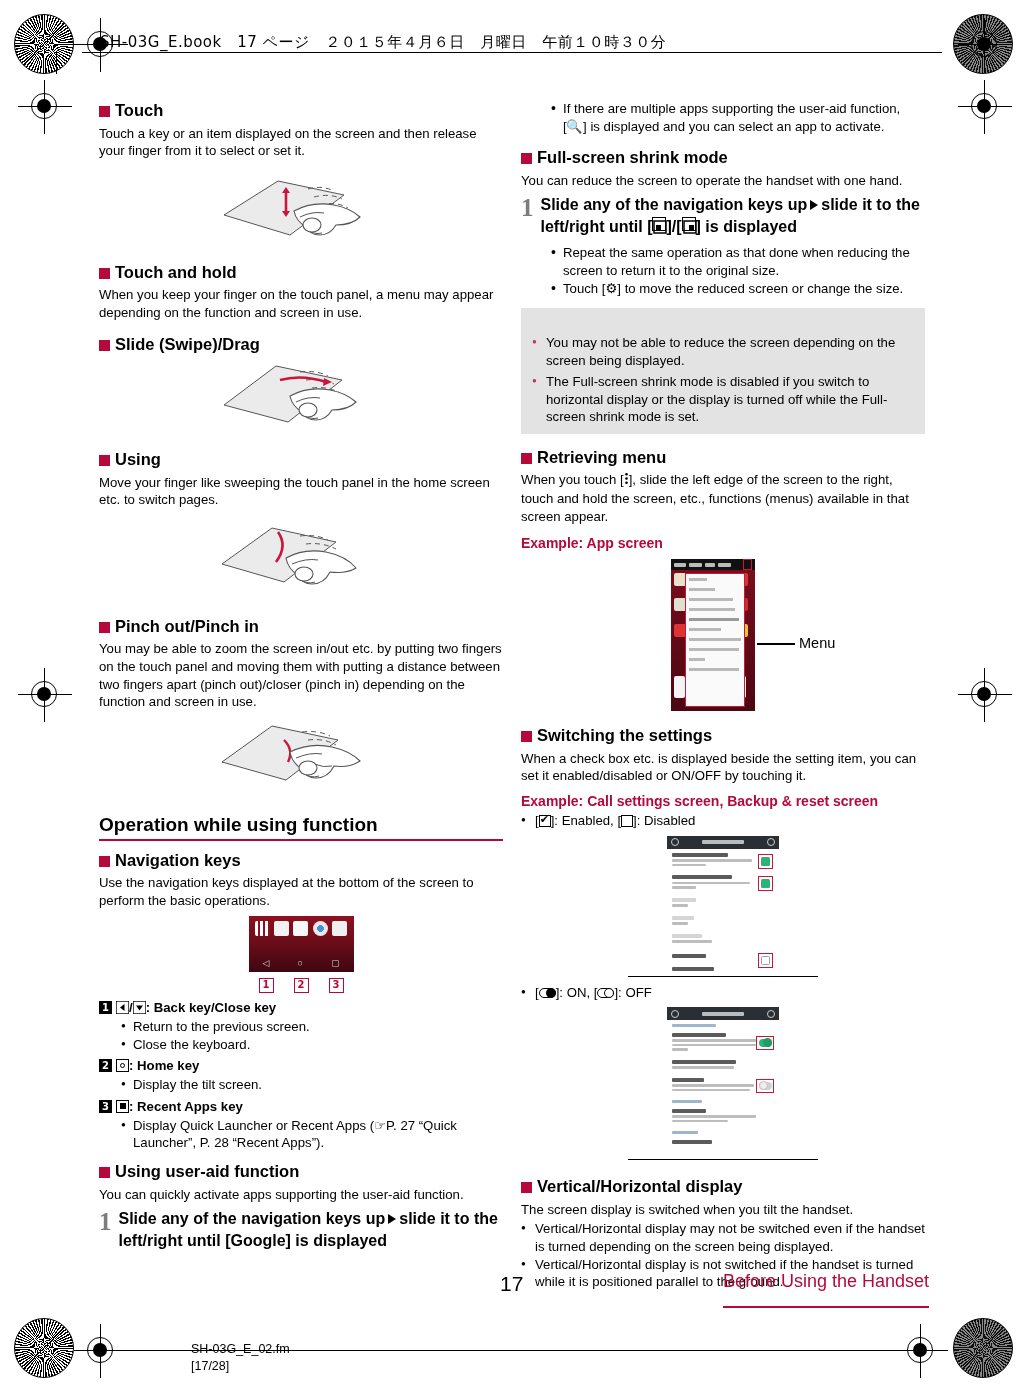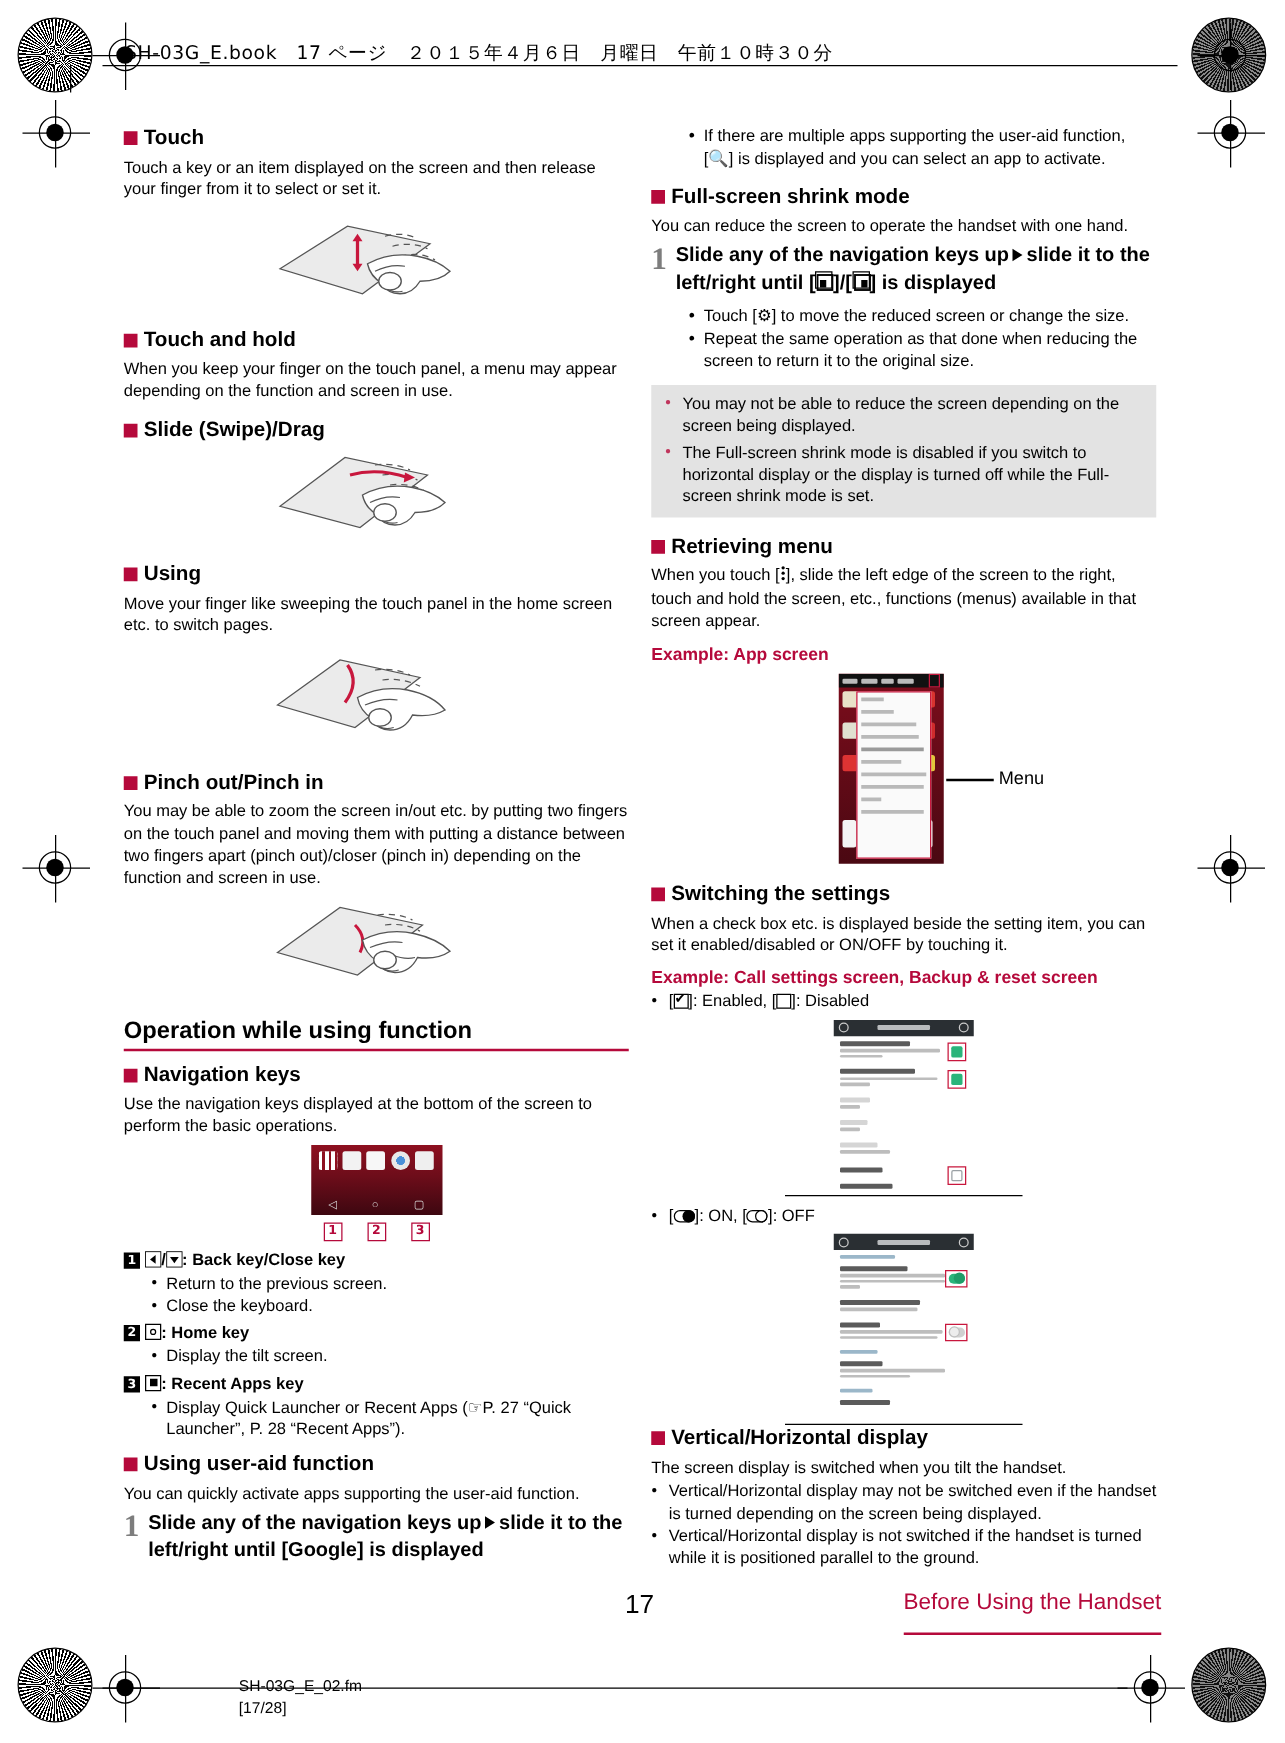--- a/index.html
+++ b/index.html
@@ -65,21 +65,21 @@
   
   .step{display:flex;gap:7px;margin:0 0 7px;align-items:flex-start;}
   .stepnum{font-size:25px;font-weight:bold;color:#7d7d7d;line-height:1;margin-top:1px;
      font-family:"Liberation Serif","DejaVu Serif",serif;}
   .steptxt{font-size:16px;font-weight:bold;line-height:1.35;}
   .arrowr{display:inline-block;width:0;height:0;border-left:8px solid #000;
      border-top:5.5px solid transparent;border-bottom:5.5px solid transparent;
      vertical-align:0px;margin:0 3px;}
 
   
-  .notebox{background:#e3e3e3;padding:6px 11px 8px;margin:4px 0 13px;}
+  .notebox{background:#e3e3e3;padding:26px 11px 8px;margin:4px 0 13px;}
   .notebox ul{list-style:none;margin:0;padding:0;}
   .notebox li{font-size:13.2px;line-height:1.33;padding-left:14px;position:relative;margin-bottom:4px;}
   .notebox li:last-child{margin-bottom:0;}
   .notebox li::before{content:"\25CF";position:absolute;left:0;top:0;font-size:8px;line-height:1.9;color:#c0355c;}
 
   .redlbl{color:#b5093b;font-size:14px;font-weight:bold;margin:0 0 5px;line-height:1.3;}
 
   
   .illu{display:flex;justify-content:center;margin:5px 0 14px;}
 
@@ -325,22 +325,22 @@
         <span>Slide any of the navigation keys up</span><span class="arrowr"></span><span>slide it to the left/right until [</span><span class="gbox" style="width:14px;height:14px;"><svg width="14" height="14" viewBox="0 0 14 14">
               <rect x="1" y="1" width="12" height="12" fill="none" stroke="#000" stroke-width="1.5"></rect>
               <rect x="3" y="5" width="5" height="6" fill="#000"></rect>
             </svg></span><span>]/[</span><span class="gbox" style="width:14px;height:14px;"><svg width="14" height="14" viewBox="0 0 14 14">
               <rect x="1" y="1" width="12" height="12" fill="none" stroke="#000" stroke-width="1.5"></rect>
               <rect x="6" y="5" width="5" height="6" fill="#000"></rect>
             </svg></span><span>] is displayed</span>
       </div>
     </div>
     <ul class="sqdots" style="padding-left:28px;margin-bottom:11px;">
+      <li>Repeat the same operation as that done when reducing the screen to return it to the original size.</li>
       <li>Touch [⚙] to move the reduced screen or change the size.</li>
-      <li>Repeat the same operation as that done when reducing the screen to return it to the original size.</li>
     </ul>
 
     <div class="notebox">
       <ul>
         <li>You may not be able to reduce the screen depending on the screen being displayed.</li>
         <li>The Full-screen shrink mode is disabled if you switch to horizontal display or the display is turned off while the Full-screen shrink mode is set.</li>
       </ul>
     </div>
 
     <h3 class="sec"><span class="sq"></span><span>Retrieving menu</span></h3>
@@ -494,21 +494,21 @@
         <div class="row" style="padding-bottom:0;">
             <div class="s" style="width:26px;background:#9bb7c9;"></div>
           </div>
         <div class="row">
             <div class="t" style="width:40px;"></div>
           </div>
       </div>
       <div class="hrline"></div>
     </div>
 
-    <h3 class="sec" style="margin-top:0;"><span class="sq"></span><span>Vertical/Horizontal display</span></h3>
+    <h3 class="sec" style="margin-top:16px;"><span class="sq"></span><span>Vertical/Horizontal display</span></h3>
     <p class="body tight" style="margin-bottom:2px;">The screen display is switched when you tilt the handset.</p>
     <ul class="dots">
       <li>Vertical/Horizontal display may not be switched even if the handset is turned depending on the screen being displayed.</li>
       <li>Vertical/Horizontal display is not switched if the handset is turned while it is positioned parallel to the ground.</li>
     </ul>
   </div>
 
   <div class="pgnum">17</div>
   <div class="chapter">Before Using the Handset</div>
   <div class="fmname">

